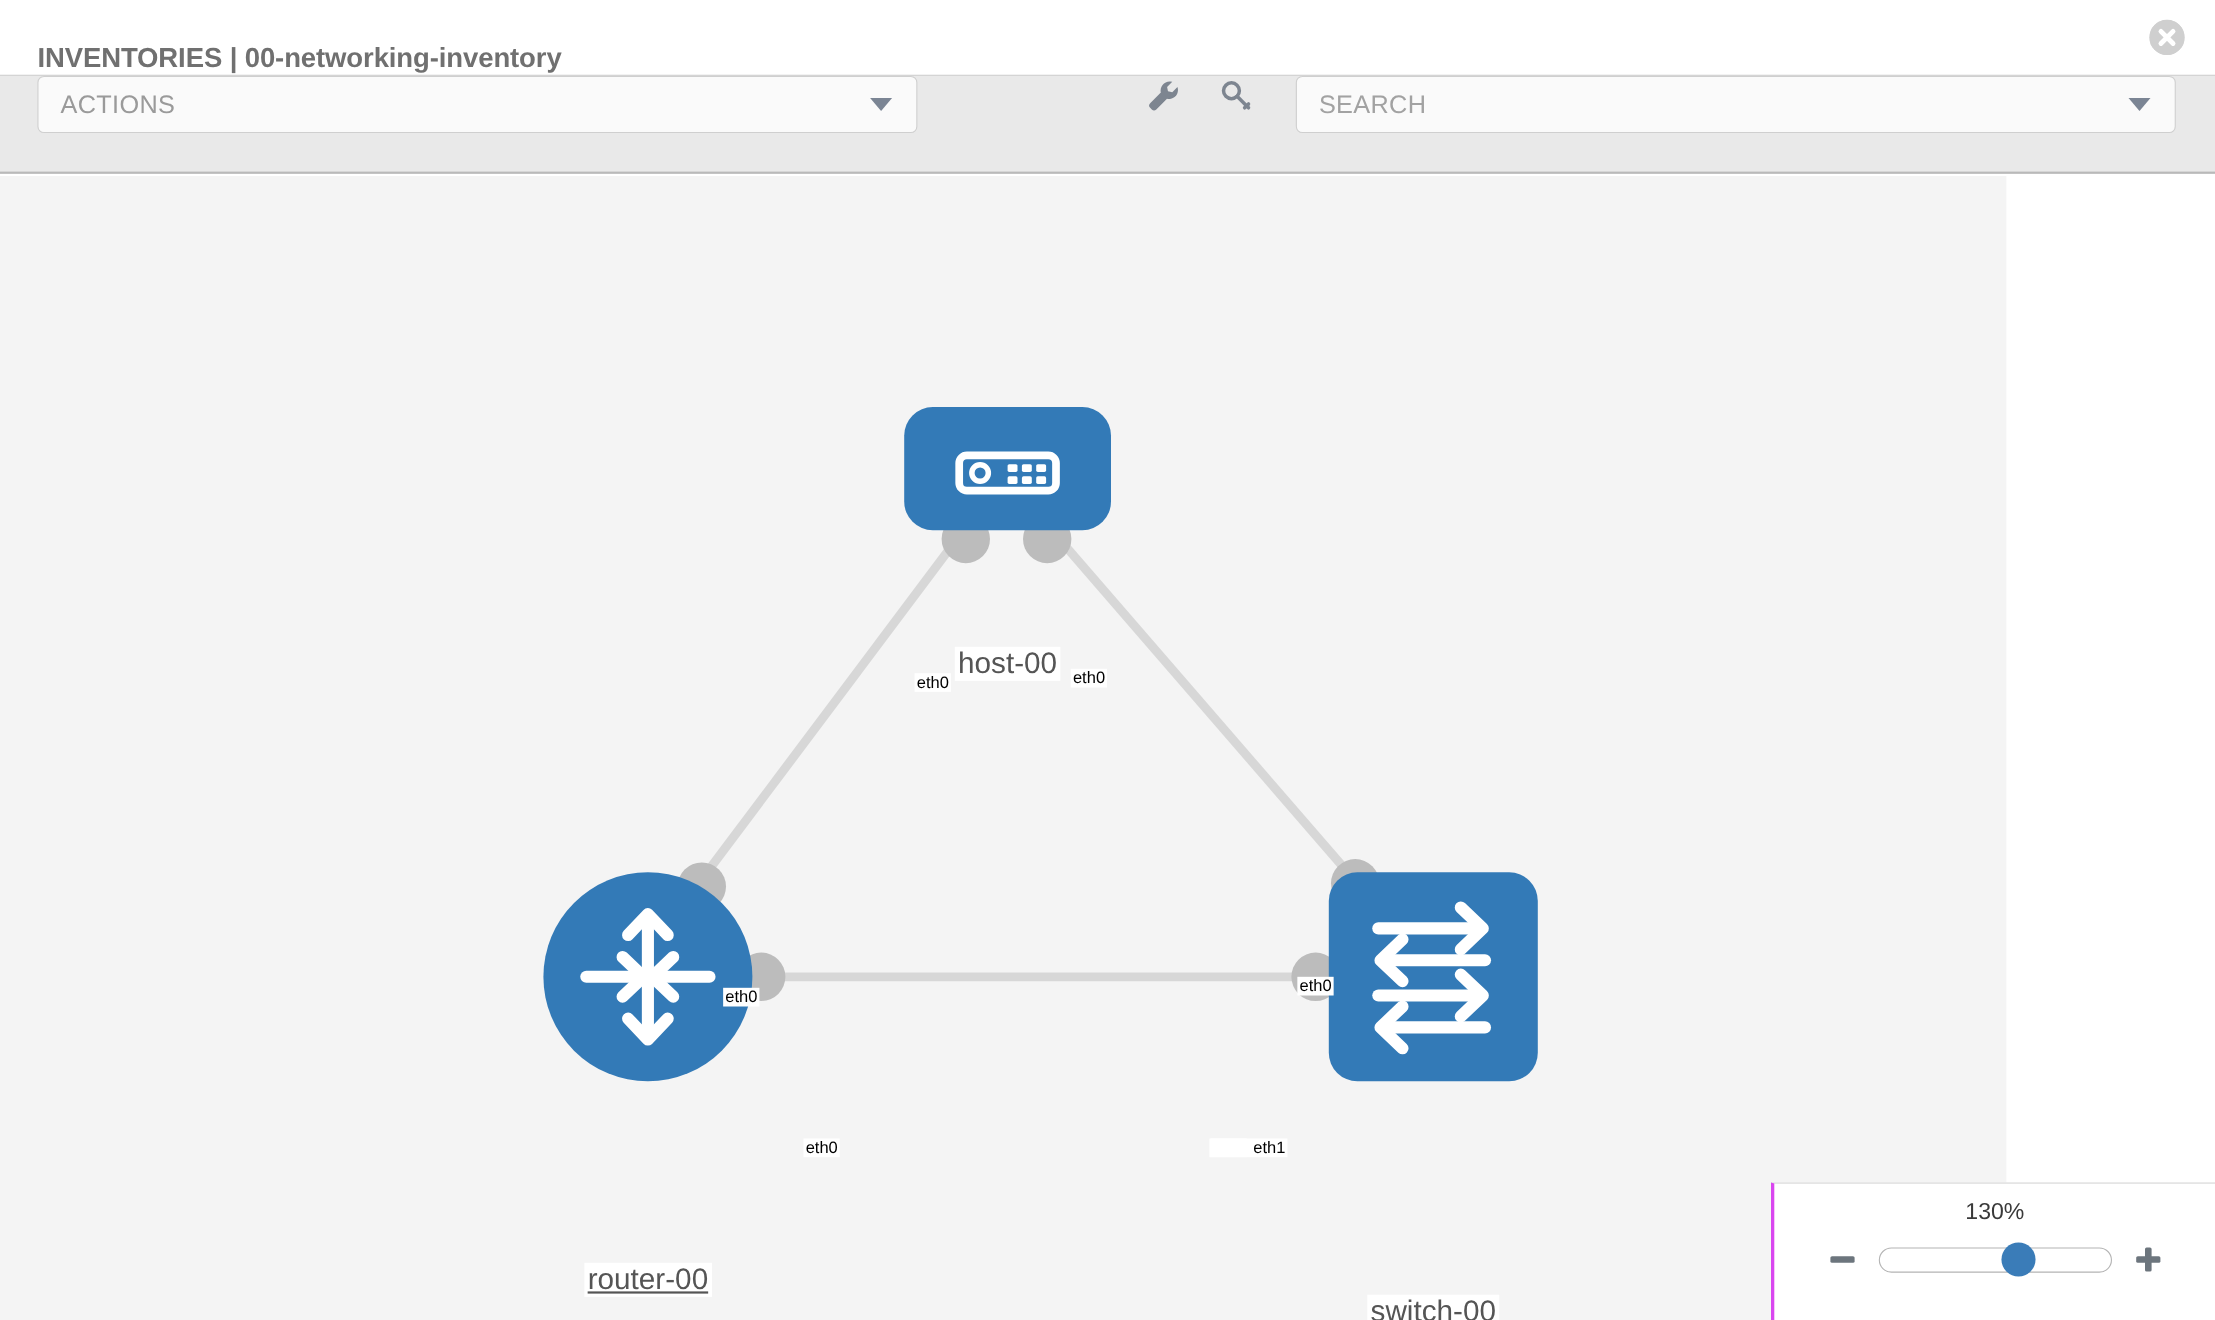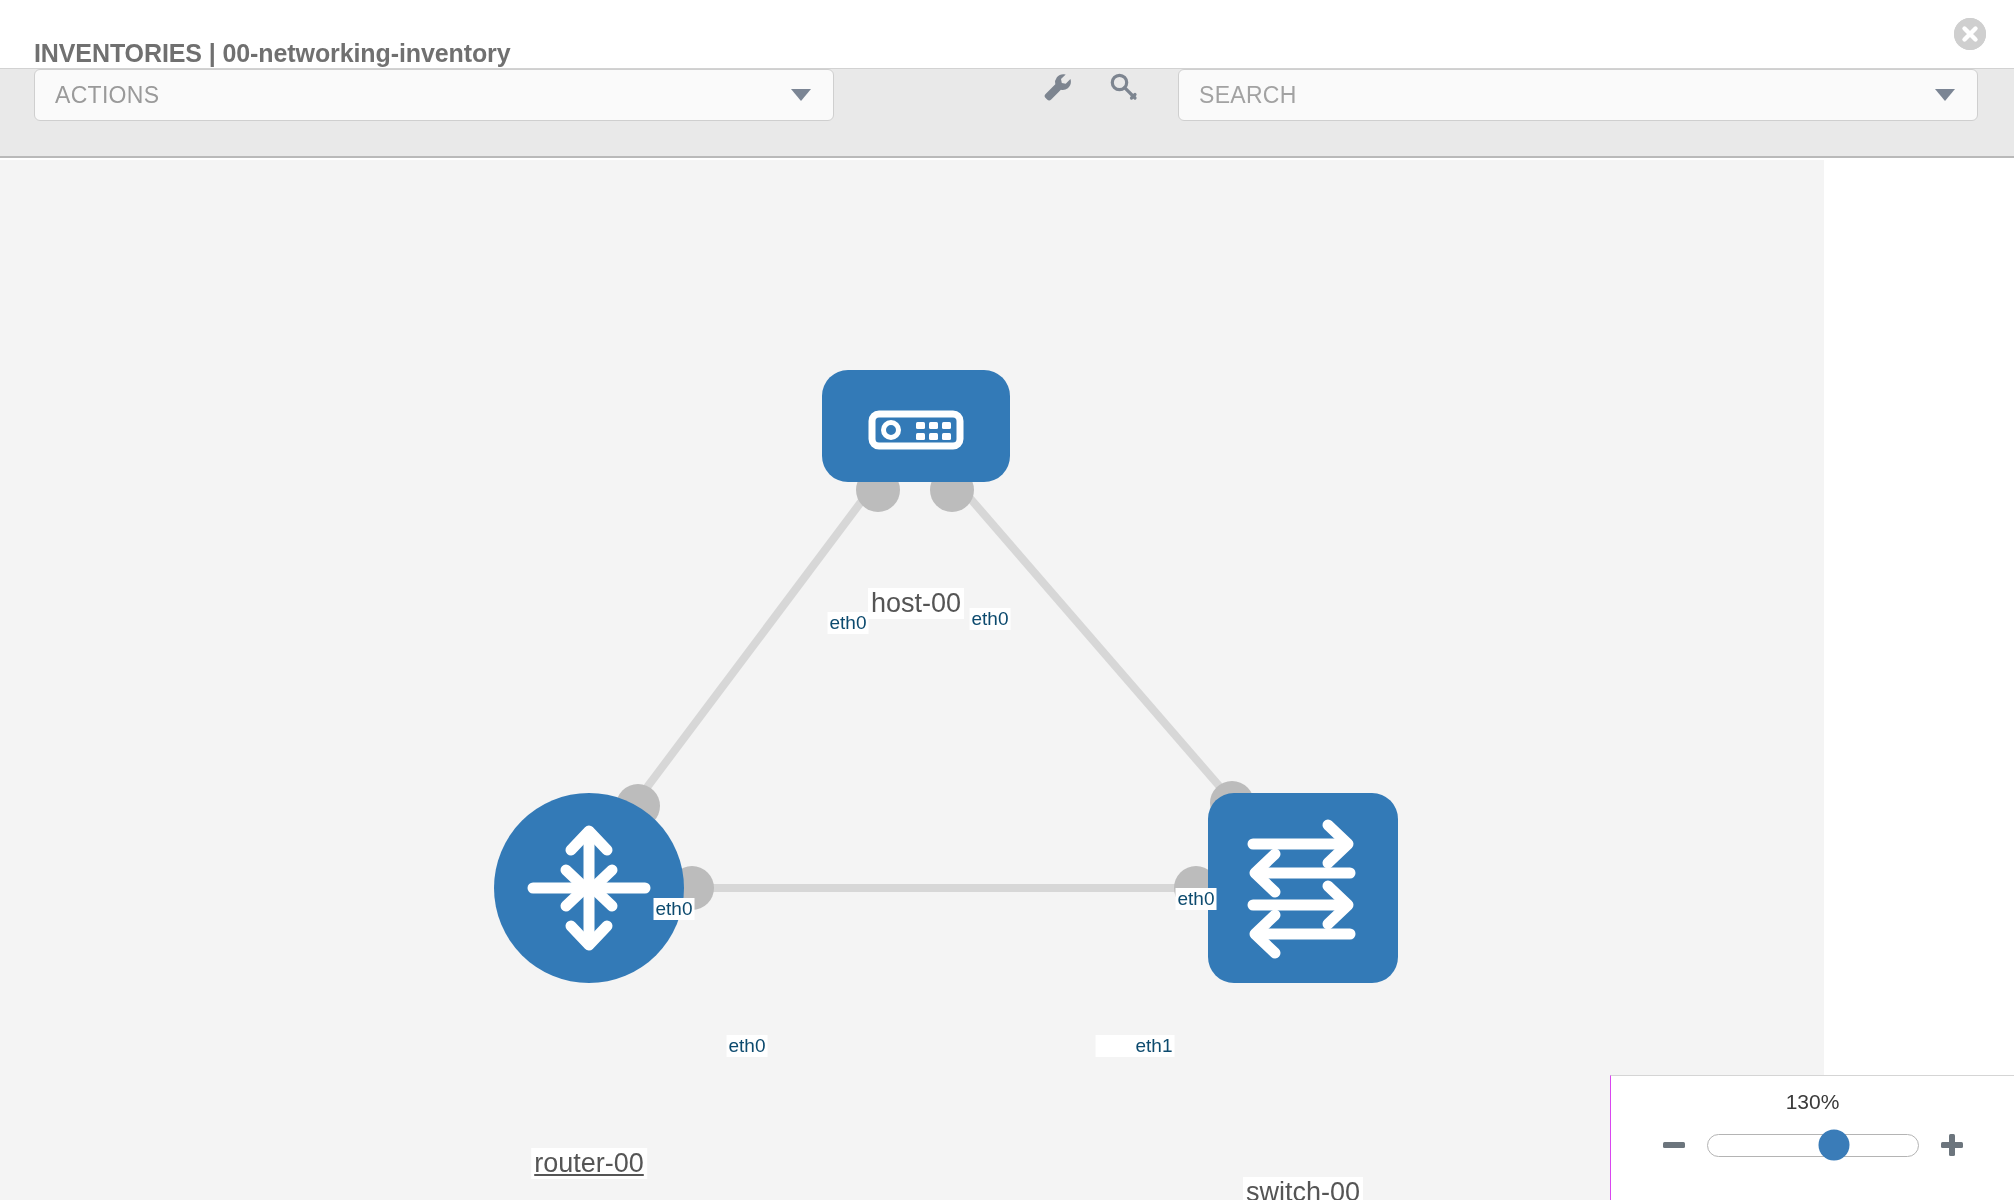--- a/index.html
+++ b/index.html
@@ -134,39 +134,39 @@
     position: absolute;
     font-size: 27px;
     color: #555555;
     background: #ffffff;
     padding: 0 3px;
     white-space: nowrap;
     transform: translateX(-50%);
   }
   .iface-label {
     position: absolute;
-    font-size: 19px;
-    color: #0c4a6e;
+    font-size: 15px;
+    color: #000000;
     background: #ffffff;
     padding: 0 2px;
     white-space: nowrap;
     transform: translateX(-50%);
     text-align: right;
   }
 
   
   .zoom-panel {
     position: absolute;
     right: 0;
     bottom: 0;
     width: 404px;
     height: 125px;
     background: #ffffff;
     border-top: 1px solid #d5d5d5;
-    border-left: 1px solid #d946ef;
+    border-left: 3px solid #d946ef;
   }
   .zoom-value {
     position: absolute;
     top: 14px;
     left: 0; right: 0;
     text-align: center;
     font-size: 21px;
     color: #3a3a3a;
   }
   .zoom-row {

